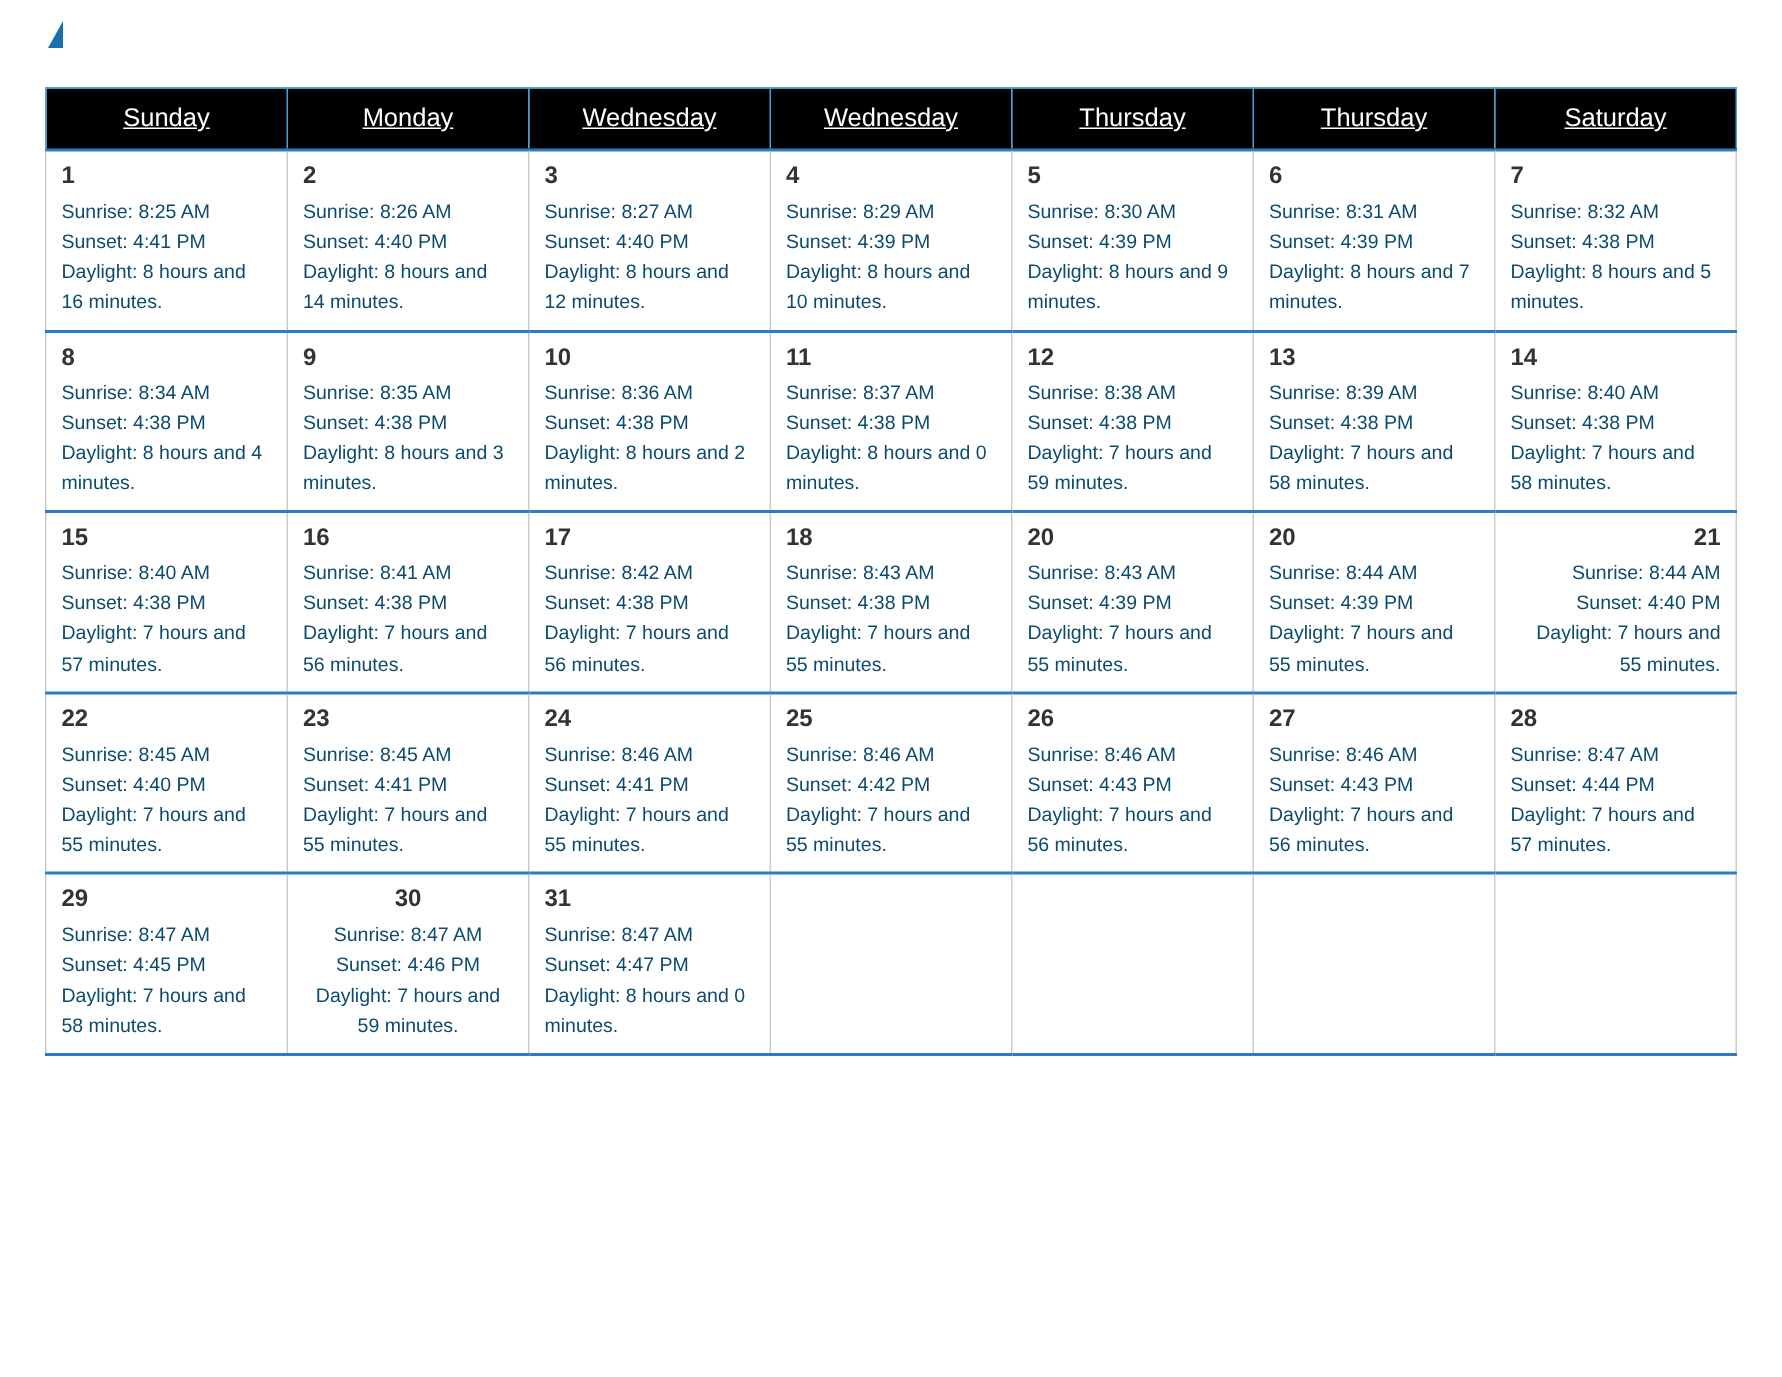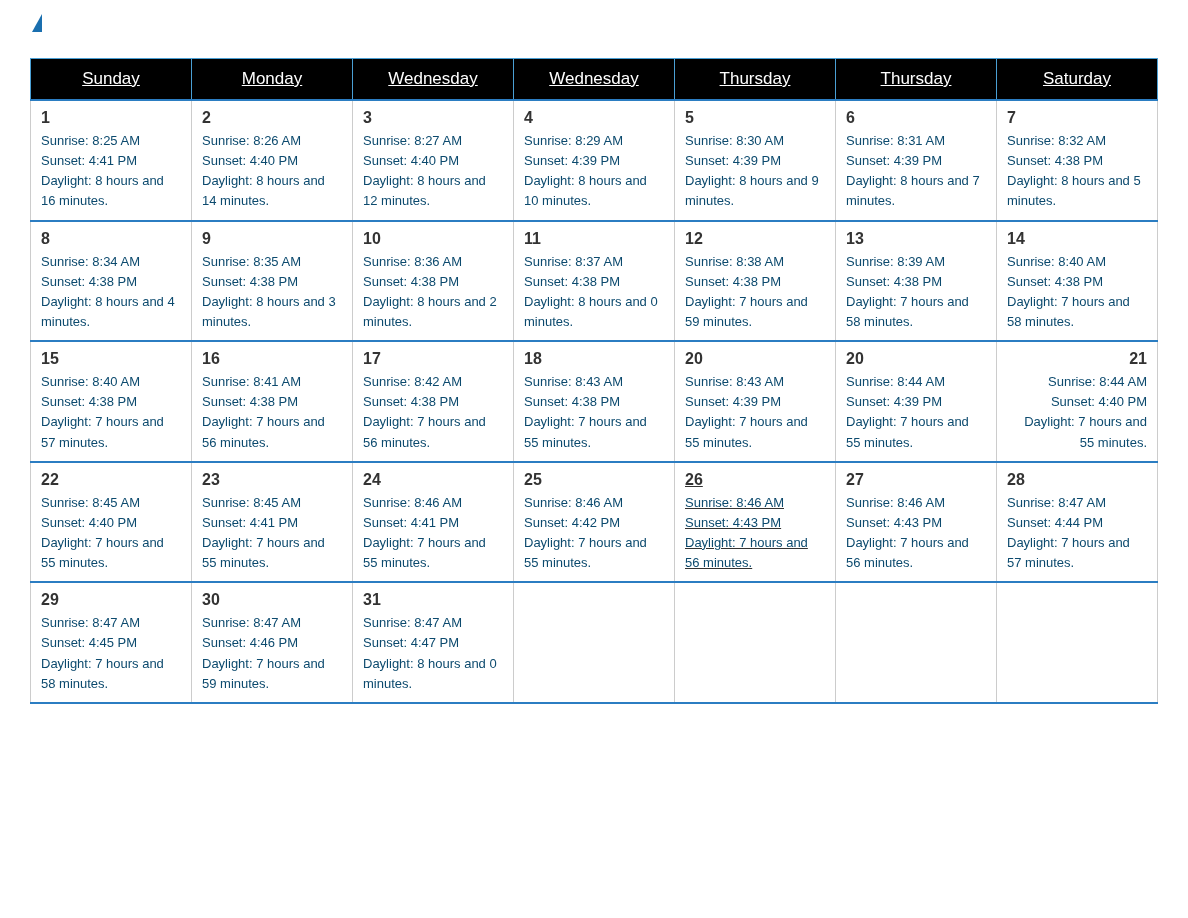--- a/index.html
+++ b/index.html
@@ -334,21 +334,21 @@
         </div>
       </td>
         <td style="border-top: 2px solid rgb(43, 125, 194);">
         <span class="day-number">25</span>
         <div class="day-info">
           Sunrise: 8:46 AM<br>
           Sunset: 4:42 PM<br>
           Daylight: 7 hours and 55 minutes.
         </div>
       </td>
-        <td style="border-top: 2px solid rgb(43, 125, 194); text-decoration: underline;">
+        <td style="border-top: 2px solid rgb(43, 125, 194);">
         <span class="day-number">26</span>
         <div class="day-info">
           Sunrise: 8:46 AM<br>
           Sunset: 4:43 PM<br>
           Daylight: 7 hours and 56 minutes.
         </div>
       </td>
         <td style="border-top: 2px solid rgb(43, 125, 194);">
         <span class="day-number">27</span>
         <div class="day-info">
@@ -368,21 +368,21 @@
       </tr>
       <tr>
         <td style="border-top: 2px solid rgb(43, 125, 194);">
         <span class="day-number">29</span>
         <div class="day-info">
           Sunrise: 8:47 AM<br>
           Sunset: 4:45 PM<br>
           Daylight: 7 hours and 58 minutes.
         </div>
       </td>
-        <td style="border-top: 2px solid rgb(43, 125, 194);">
+        <td style="border-top: 2px solid rgb(43, 125, 194); text-align: center;">
         <span class="day-number">30</span>
         <div class="day-info">
           Sunrise: 8:47 AM<br>
           Sunset: 4:46 PM<br>
           Daylight: 7 hours and 59 minutes.
         </div>
       </td>
         <td style="border-top: 2px solid rgb(43, 125, 194);">
         <span class="day-number">31</span>
         <div class="day-info">

